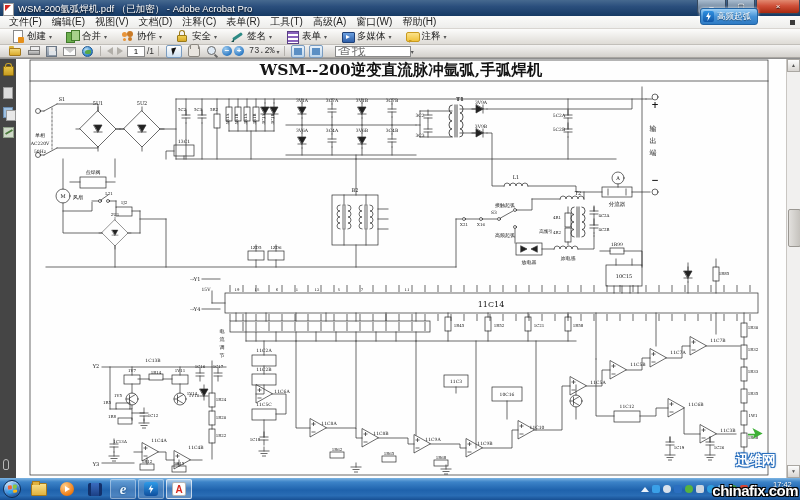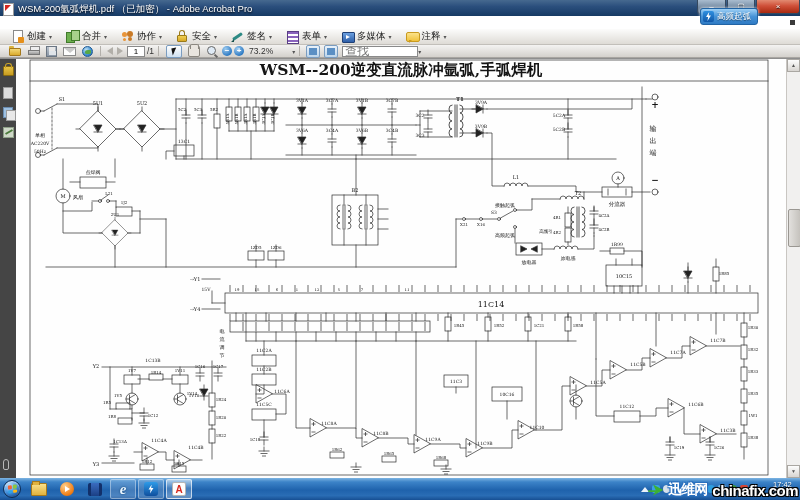--- a/index.html
+++ b/index.html
@@ -69,24 +69,24 @@
   .navarrow.next{border-left:6px solid #b2afa9;border-top:4px solid transparent;border-bottom:4px solid transparent;}
   #page-input{width:16px;height:9px;font-size:8px;text-align:center;border:1px solid #8a8a8a;background:#fff;padding:0;margin:0 2px;}
   .select-tool{width:14px;height:11px;background:linear-gradient(#fff,#cfe0f0);border:1px solid #7a9cc0;border-radius:2px;display:flex;align-items:center;justify-content:center;}
   .cursor-shape{width:0;height:0;border-top:7px solid #111;border-right:5px solid transparent;transform:rotate(-12deg);}
   .hand-icon{width:10px;height:10px;background:#e9e5df;border:1px solid #8a867f;border-radius:3px 3px 2px 2px;}
   .hand-icon::before{content:"";position:absolute;left:1px;top:-2px;width:7px;height:4px;background:#e9e5df;border:1px solid #8a867f;border-bottom:none;border-radius:2px 2px 0 0;}
   .zoomglass{width:12px;height:12px;}
   .zoomglass::before{content:"";position:absolute;left:1px;top:1px;width:7px;height:7px;border:1.5px solid #666;border-radius:50%;background:#dfeaf5;}
   .zoomglass::after{content:"";position:absolute;right:0;bottom:0;width:4px;height:2px;background:#666;transform:rotate(45deg);}
   .zoombtn{width:10px;height:10px;border-radius:50%;background:radial-gradient(circle at 35% 30%,#9fccf0,#2f7bc4 70%);color:#fff;font-size:8px;line-height:10px;text-align:center;margin:0 1px;font-weight:bold;}
-  #zoom-level{margin:0 19px 0 4px;}
+  #zoom-level{margin:0 2px 0 4px;font-family:Liberation Mono, monospace;}
   .viewbtn{width:12px;height:11px;background:linear-gradient(#eaf2fa,#bcd4ea);border:1px solid #7a9cc0;border-radius:2px;margin:0 2px;position:relative;}
   .viewbtn::after{content:"";position:absolute;left:2px;top:2px;right:2px;bottom:2px;background:#5b8fc4;}
-  #find-input{width:70px;height:9px;font-size:12px;border:1px solid #8a8a8a;background:#fff;padding:0 2px;margin-left:2px;}
+  #find-input{width:70px;height:9px;font-size:14px;border:1px solid #8a8a8a;background:#fff;padding:0 2px;margin-left:10px;}
   
   #docarea{position:absolute;left:0;top:58px;right:0;bottom:22px;background:#ec4899;border-top:1px solid #8e8e8e;box-sizing:border-box;}
   #navstrip{position:absolute;left:0;top:0;bottom:0;width:16px;background:#454545;border-right:1px solid #2e2e2e;}
   .npi{position:absolute;left:3px;}
   .np-lock{top:7px;width:9px;height:8px;background:linear-gradient(#e8c446,#c79b20);border:1px solid #8a6c12;border-radius:1px;}
   .np-lock::before{content:"";position:absolute;left:1px;top:-4px;width:5px;height:4px;border:1.5px solid #caa42a;border-bottom:none;border-radius:3px 3px 0 0;}
   .np-page{top:28px;width:8px;height:10px;background:#dcdcdc;border:1px solid #9a9a9a;}
   .np-layers{top:48px;width:8px;height:9px;background:#9ec0e0;border:1px solid #6a8cb0;}
   .np-layers::after{content:"";position:absolute;left:2px;top:2px;width:8px;height:9px;background:#e8e8e8;border:1px solid #9a9a9a;}
   .np-sign{top:68px;width:9px;height:9px;background:#cfd8c8;border:1px solid #8fa088;}
@@ -129,21 +129,21 @@
   .ti-b{width:8px;height:8px;border-radius:50%;background:#d9e2ec;}
   .ti-c{width:8px;height:8px;border-radius:2px;background:#2b6fc0;}
   .ti-d{width:8px;height:8px;border-radius:50%;background:#57b33e;}
   .ti-e{width:8px;height:8px;border-radius:2px;background:#ccd6e0;}
   .ti-f{width:8px;height:8px;border-radius:50%;background:#2f9fe0;}
   .ti-g{width:8px;height:8px;border-radius:2px;background:#7fbde8;}
   .ti-h{width:8px;height:8px;border-radius:50%;background:#3d9440;}
   .ti-i{width:8px;height:8px;border-radius:2px;background:#d64533;}
   #clock{position:absolute;right:3px;top:2px;text-align:center;color:#fff;font-size:7.5px;line-height:9px;text-shadow:0 1px 1px rgba(0,0,0,.6);}
   
-  #watermark{position:absolute;right:2px;bottom:1px;display:flex;align-items:center;gap:5px;z-index:60;}
+  #watermark{position:absolute;right:2px;bottom:1px;display:flex;align-items:center;gap:12px;z-index:60;flex-direction:column;}
   .wm-swoosh{width:15px;height:13px;background:#3daf35;clip-path:polygon(0 52%,50% 52%,32% 8%,100% 50%,32% 92%,44% 66%,0 66%);}
   .wm-brand{font-size:14px;font-weight:bold;color:#fff;letter-spacing:-1px;
     text-shadow:-1px -1px 0 #2a6fbd,1px -1px 0 #2a6fbd,-1px 1px 0 #2a6fbd,1px 1px 0 #2a6fbd,0 0 3px #2a6fbd;}
   .wm-domain{font-size:15px;font-weight:bold;color:#fff;letter-spacing:-0.5px;
     text-shadow:-1px -1px 0 #000,1px -1px 0 #000,-1px 1px 0 #000,1px 1px 0 #000,0 0 2px #000;}
 </style>
 </head>
 <body>
 
 <div id="screen">
@@ -151,20 +151,32 @@
   <div id="titlebar">
     <span class="app-icon"></span>
     <span id="title-text">WSM-200氩弧焊机.pdf （已加密） - Adobe Acrobat Pro</span>
     <div id="win-controls">
       <div class="wbtn min">–</div>
       <div class="wbtn max">▢</div>
       <div class="wbtn close">×</div>
     </div>
   </div>
 
+  <div id="menubar">
+      <span class="menu-item">文件(F)</span>
+      <span class="menu-item">编辑(E)</span>
+      <span class="menu-item">视图(V)</span>
+      <span class="menu-item">文档(D)</span>
+      <span class="menu-item">注释(C)</span>
+      <span class="menu-item">表单(R)</span>
+      <span class="menu-item">工具(T)</span>
+      <span class="menu-item">高级(A)</span>
+      <span class="menu-item">窗口(W)</span>
+      <span class="menu-item">帮助(H)</span>
+    </div>
   <div id="menu-corner"></div>
 
   <div id="upload-btn">
     <span class="bolt-box">
         <span class="bolt"></span>
       </span>
     <span id="upload-label">高频起弧</span>
   </div>
 
   <div id="toolbar1">

